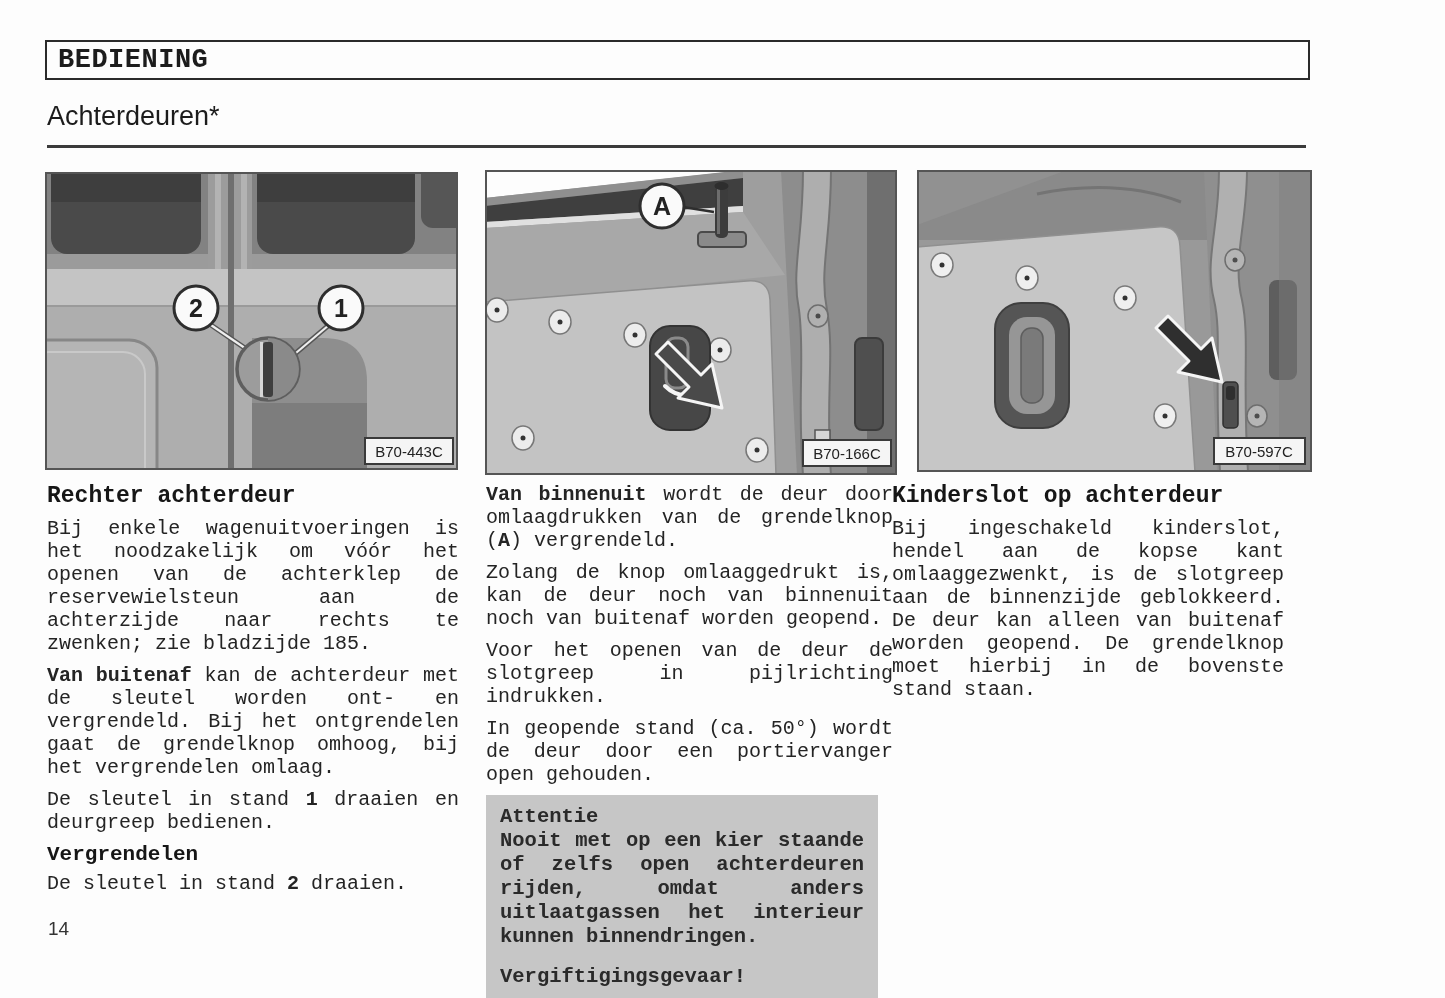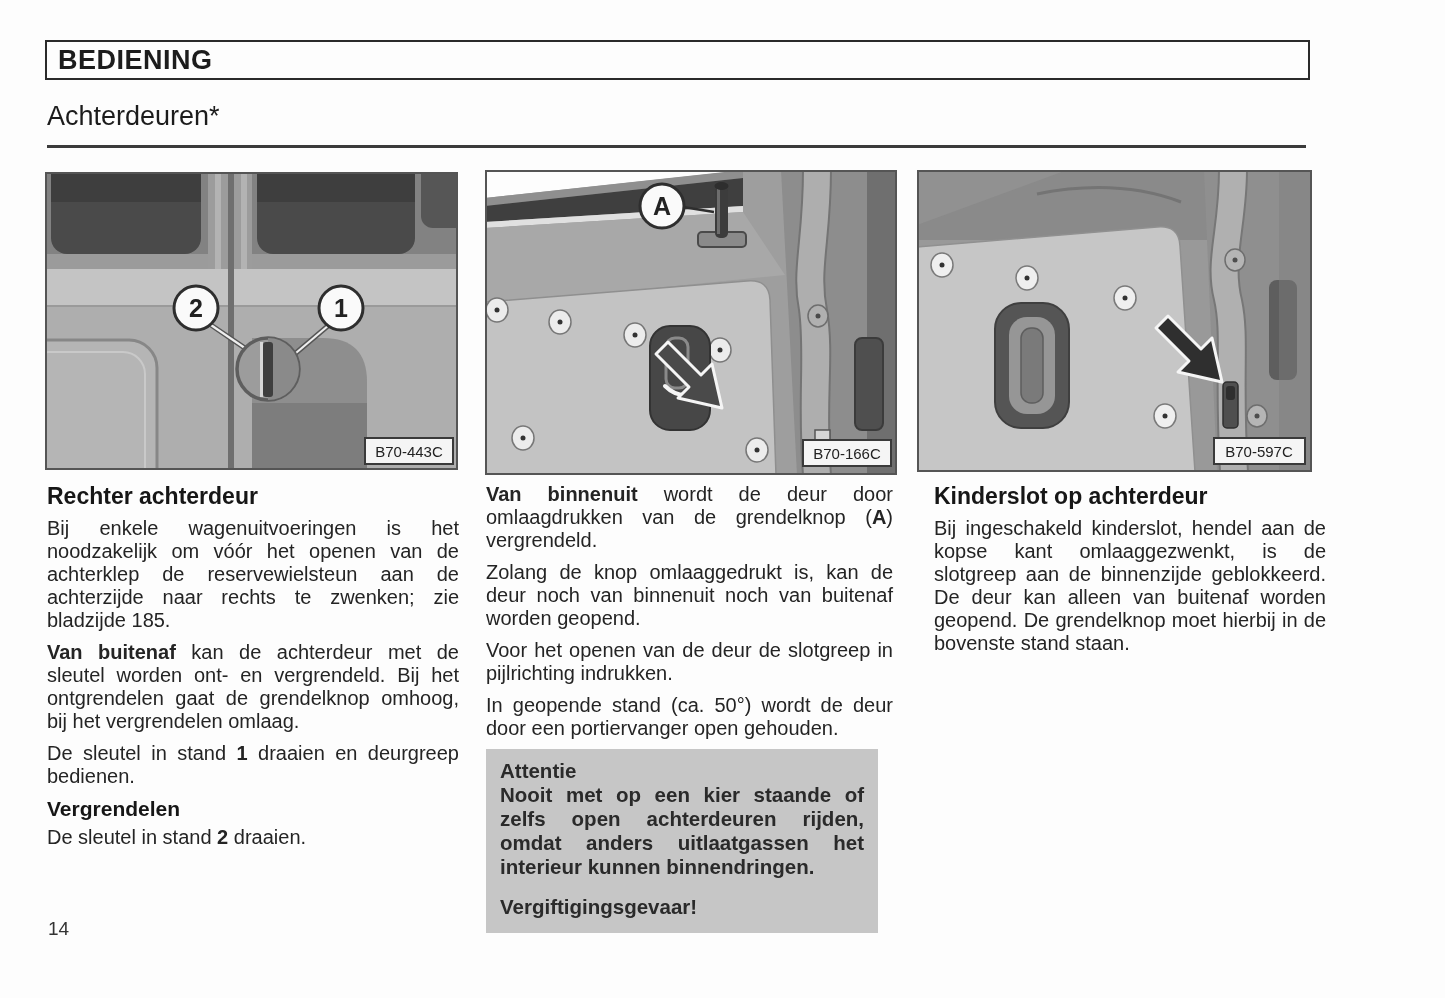--- a/index.html
+++ b/index.html
@@ -4,34 +4,34 @@
 <style>
   html,body{margin:0;padding:0;background:#ffffff;}
   #page{
     position:relative;width:1445px;height:998px;background:#fdfdfd;
     font-family:"Liberation Sans","DejaVu Sans",sans-serif;color:#222;
     overflow:hidden;
   }
   
   .header-box{
     position:absolute;left:45px;top:40px;width:1261px;height:36px;
-    border:2px solid #2b2b2b;display:flex;align-items:center;
+    border:2px solid #2b2b2b;display:flex;align-items:center;font-family:Liberation Mono, monospace;
   }
   .header-box span{font-size:27px;font-weight:bold;letter-spacing:.5px;padding-left:11px;color:#1c1c1c;}
   .section-title{
     position:absolute;left:47px;top:101px;font-size:27px;font-weight:normal;color:#1c1c1c;
   }
   .title-rule{position:absolute;left:47px;top:145px;width:1259px;height:3px;background:#3b3b3b;}
   
   .fig{position:absolute;background:#a8a8a8;}
   .fig svg{display:block;}
   .fig-label-text{font-size:15px;fill:#222;}
   .callout-num{font-size:25px;font-weight:bold;fill:#222;}
   
-  .col{position:absolute;top:483px;font-size:20px;line-height:23px;text-align:justify;color:#242424;}
+  .col{position:absolute;top:483px;font-size:20px;line-height:23px;text-align:justify;color:#242424;font-family:Liberation Mono, monospace;}
   .col p{margin:0 0 9px 0;}
   .col h3{font-size:23px;line-height:26px;margin:0 0 8px 0;color:#161616;}
   .col h4{font-size:21px;line-height:24px;margin:4px 0 5px 0;color:#161616;}
   .warning-box{
     margin-top:8px;padding:10px 14px 14px 14px;
     font-weight:bold;font-size:20.5px;line-height:24px;color:#2a2a2a;
   }
   .warning-box .w-title{margin:0;}
   .warning-box .w-body{margin:0;text-align:justify;}
   .warning-box .w-footer{margin:16px 0 0 0;}
@@ -240,20 +240,20 @@
     <p>Zolang de knop omlaaggedrukt is, kan de deur noch van binnenuit noch van buitenaf worden geopend.</p>
     <p>Voor het openen van de deur de slotgreep in pijlrichting indrukken.</p>
     <p>In geopende stand (ca. 50°) wordt de deur door een portiervanger open gehouden.</p>
     <div class="warning-box" style="width:364px;background:#c6c6c6;">
       <p class="w-title">Attentie</p>
       <p class="w-body">Nooit met op een kier staande of zelfs open achterdeuren rijden, omdat anders uitlaatgassen het interieur kunnen binnendringen.</p>
       <p class="w-footer">Vergiftigingsgevaar!</p>
     </div>
   </div>
 
-  <div class="col" style="left:934px;width:392px;">
+  <div class="col" style="left:892px;width:392px;">
     <h3>Kinderslot op achterdeur</h3>
     <p>Bij ingeschakeld kinderslot, hendel aan de kopse kant omlaaggezwenkt, is de slotgreep aan de binnenzijde geblokkeerd. De deur kan alleen van buitenaf worden geopend. De grendelknop moet hierbij in de bovenste stand staan.</p>
   </div>
 
   <div class="page-number">14</div>
 
 </div>
 
 </body></html>

